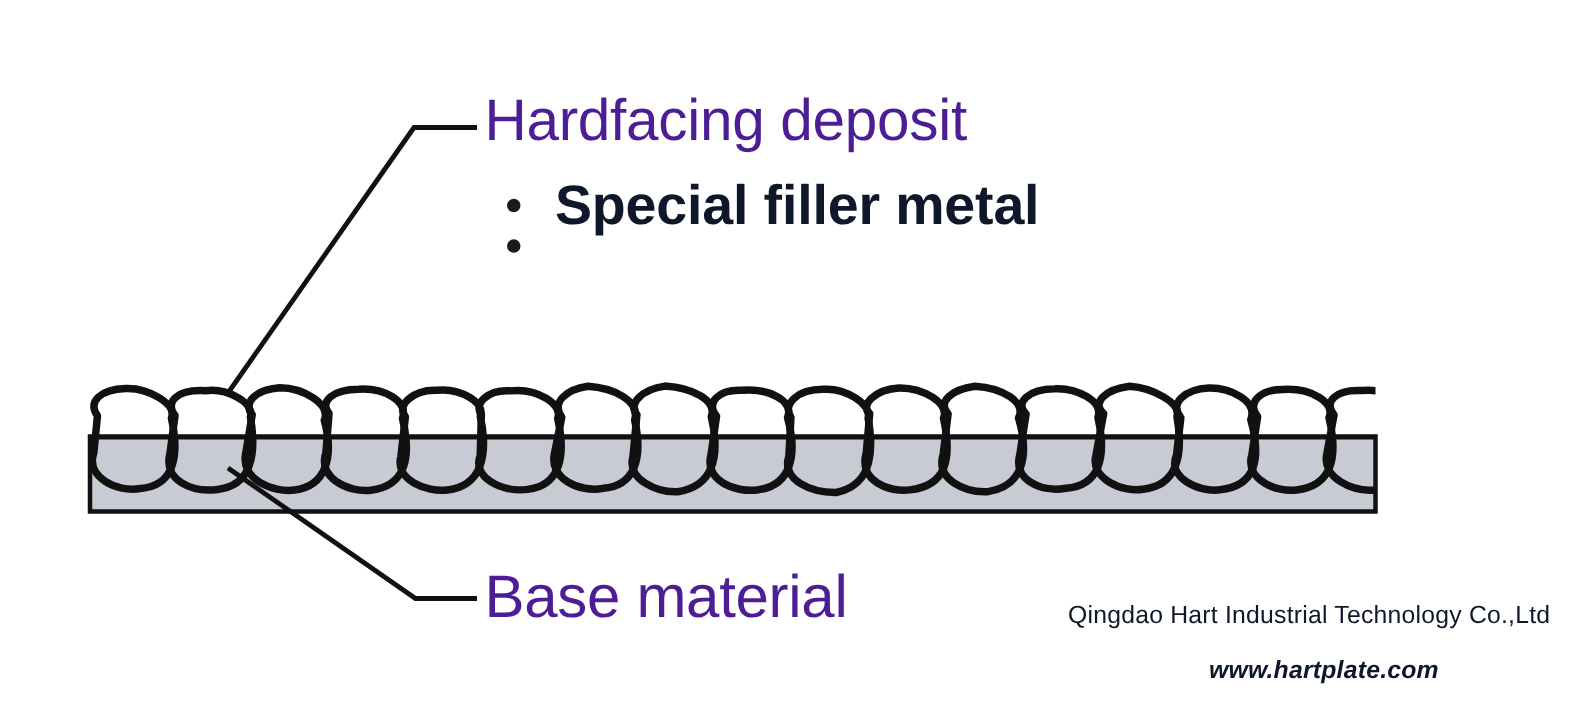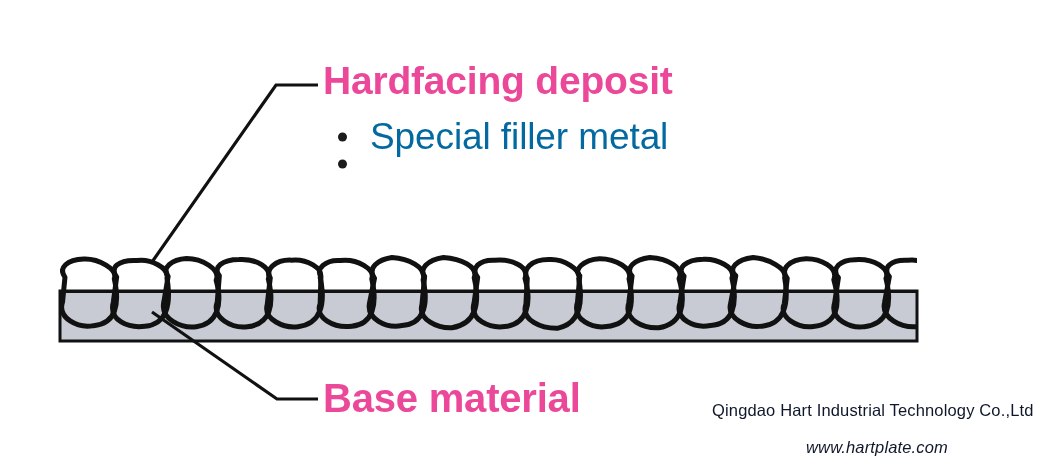--- a/index.html
+++ b/index.html
@@ -17,22 +17,22 @@
     width: 1060px;
     height: 471px;
     background: #ffffff;
     overflow: hidden;
   }
 
   
   .label-title {
     position: absolute;
     white-space: nowrap;
-    font-weight: bold;
-    color: #ec4899;
+    font-weight: normal;
+    color: #4c1d95;
     letter-spacing: -0.2px;
   }
   #title-hardfacing {
     left: 323px;
     top: 58px;
     font-size: 39px;
     line-height: 46px;
   }
   #title-base {
     left: 323px;
@@ -47,23 +47,23 @@
     top: 110px;
     margin: 0;
     padding: 0;
     list-style: none;
   }
   .bullet-item {
     position: relative;
     padding-left: 36px;
     font-size: 37px;
     line-height: 54px;
-    color: #0369a1;
+    color: #0f172a;
     white-space: nowrap;
-    font-weight: normal;
+    font-weight: bold;
     letter-spacing: -0.1px;
   }
   .bullet-dot {
     position: absolute;
     left: 4px;
     top: 50%;
     transform: translateY(-50%);
     width: 9px;
     height: 9px;
     border-radius: 50%;
@@ -83,20 +83,21 @@
     top: 401px;
     font-size: 16.5px;
     letter-spacing: 0.15px;
   }
   #wm-site {
     left: 806px;
     top: 438px;
     font-size: 16.5px;
     font-style: italic;
     letter-spacing: 0.15px;
+    font-weight: bold;
   }
 
   
   #drawing {
     position: absolute;
     left: 0;
     top: 0;
     width: 1060px;
     height: 471px;
   }

